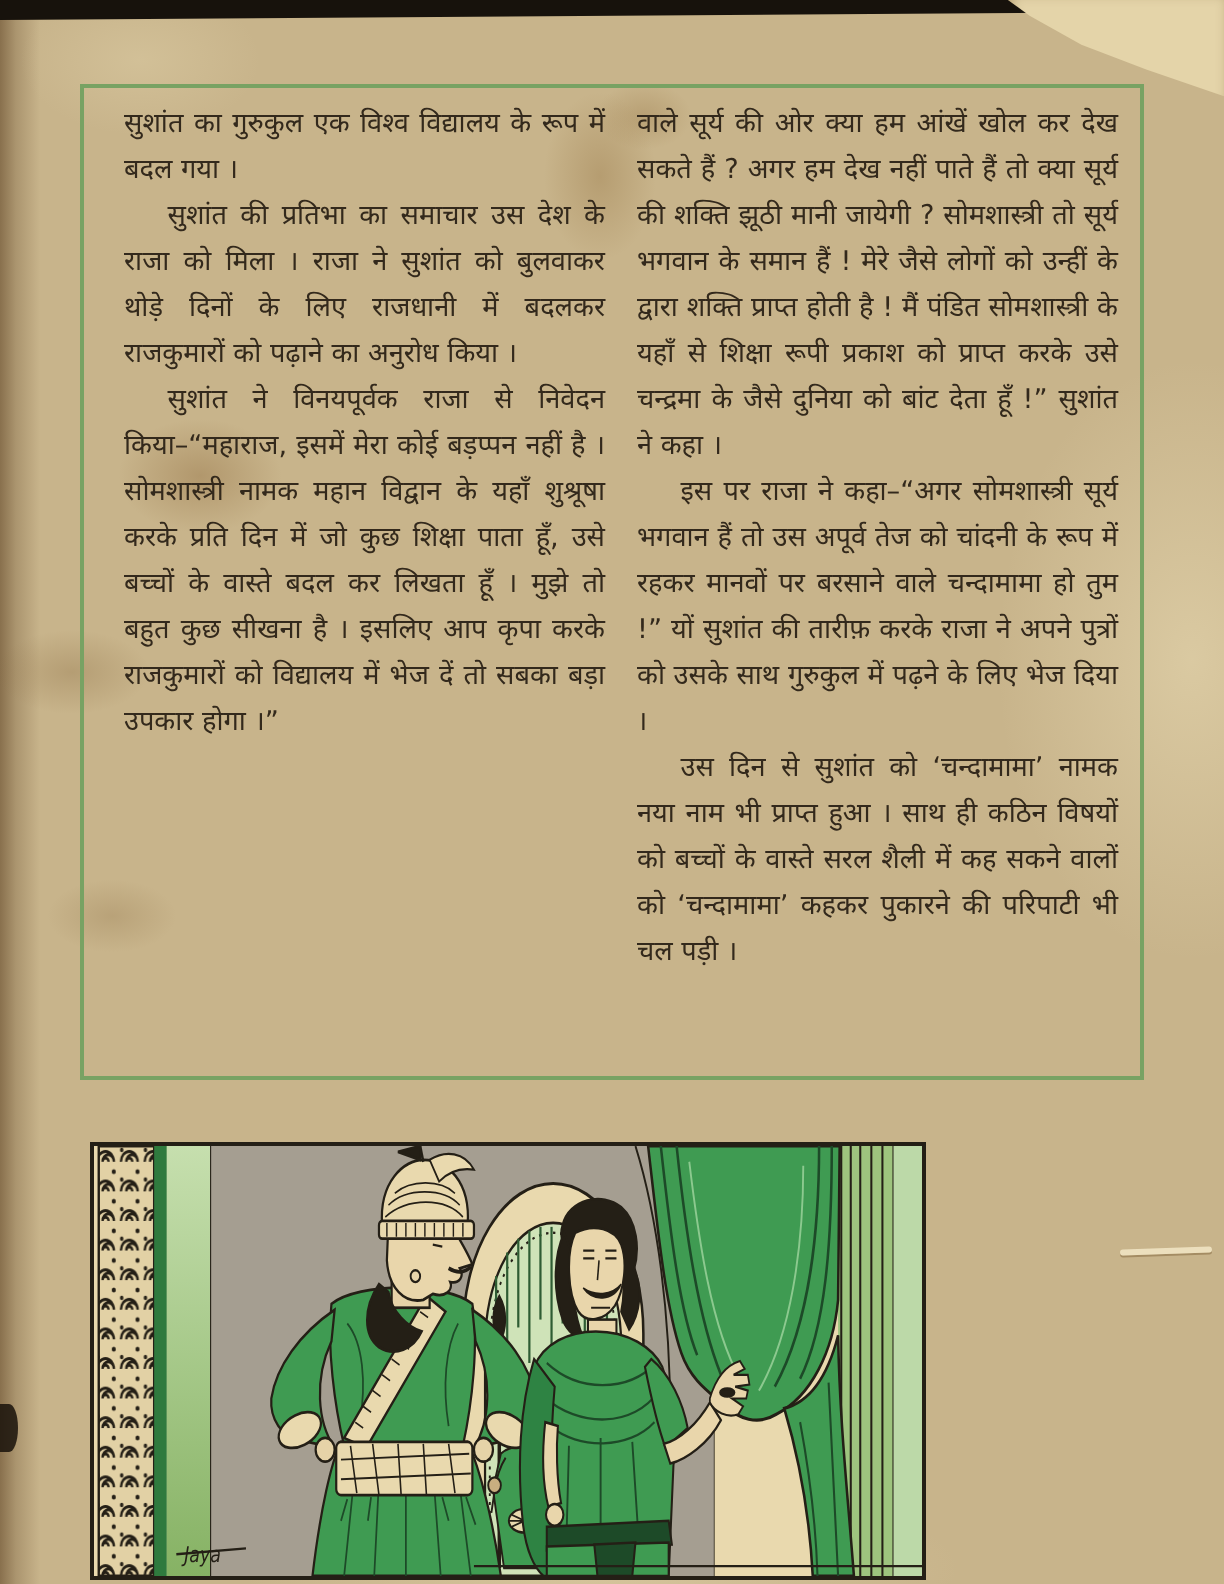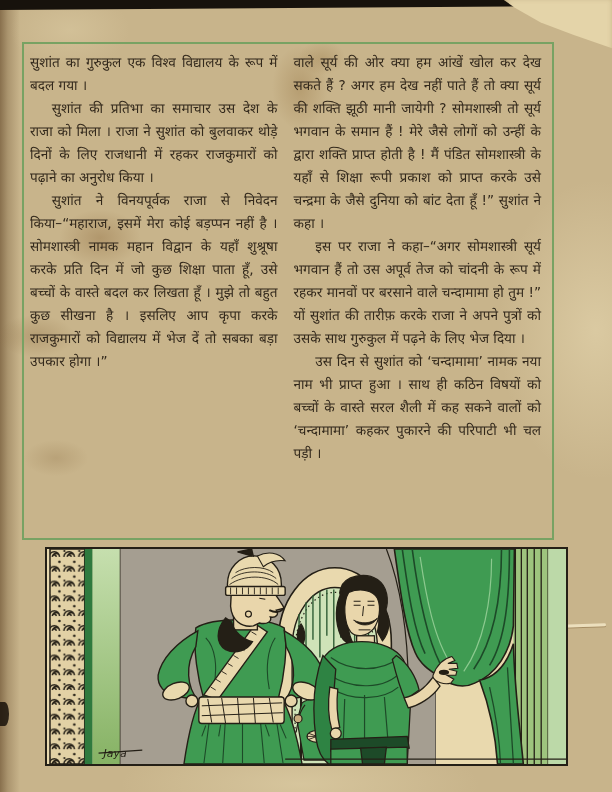--- a/index.html
+++ b/index.html
@@ -30,47 +30,47 @@
   .crease-right{
     position:absolute;left:560px;top:624px;width:46px;height:3px;border-radius:2px;
     background:rgba(242,230,197,.85);transform:rotate(-2deg);
     box-shadow:0 1px 0 rgba(120,90,50,.45);
   }
   .ink-blot{
     position:absolute;left:0;top:702px;width:9px;height:24px;background:#19120b;
     border-radius:0 60% 60% 0;opacity:.85;
   }
   .text-frame{
-    position:absolute;left:22px;top:42px;width:532px;height:498px;
+    position:absolute;left:40px;top:42px;width:532px;height:498px;
     border:2px solid #78a263;box-sizing:border-box;
-    padding:7px 11px 0 6px;display:flex;gap:16px;
+    padding:7px 11px 0 20px;display:flex;gap:16px;
   }
   .col{flex:1 1 0;color:#33291c;font-size:13.6px;line-height:23px;text-align:justify;}
   .para{margin:0;}
   .para.indent{text-indent:1.6em;}
   .illus-frame{
-    position:absolute;left:45px;top:547px;width:523px;height:219px;
+    position:absolute;left:45px;top:571px;width:418px;height:219px;
     border:2px solid #241f16;box-sizing:border-box;background:#e9d9ae;
   }
   .illus-frame svg{display:block;width:100%;height:100%;}
 </style>
 </head>
 <body>
 
 <div class="page">
 
   <div class="top-strip"></div>
   <div class="torn-corner"></div>
   <div class="crease-right"></div>
   <div class="ink-blot"></div>
 
   <div class="text-frame">
     <div class="col">
       <p class="para">सुशांत का गुरुकुल एक विश्व विद्यालय के रूप में बदल गया ।</p>
-      <p class="para indent">सुशांत की प्रतिभा का समाचार उस देश के राजा को मिला ।  राजा ने सुशांत को बुलवाकर थोड़े दिनों के लिए राजधानी में रहकर राजकुमारों को पढ़ाने का अनुरोध किया ।</p>
+      <p class="para indent">सुशांत की प्रतिभा का समाचार उस देश के राजा को मिला ।  राजा ने सुशांत को बुलवाकर थोड़े दिनों के लिए राजधानी में बदलकर राजकुमारों को पढ़ाने का अनुरोध किया ।</p>
       <p class="para indent">सुशांत ने विनयपूर्वक राजा से निवेदन किया–“महाराज, इसमें मेरा कोई बड़प्पन नहीं है ।  सोमशास्त्री नामक महान विद्वान के यहाँ शुश्रूषा करके प्रति दिन में जो कुछ शिक्षा पाता हूँ,  उसे बच्चों के वास्ते बदल कर लिखता हूँ ।  मुझे तो बहुत कुछ सीखना है ।  इसलिए आप कृपा करके राजकुमारों को विद्यालय में भेज दें तो सबका बड़ा उपकार होगा ।”</p>
     </div>
     <div class="col">
       <p class="para">वाले सूर्य की ओर क्या हम आंखें खोल कर देख सकते हैं ?  अगर हम देख नहीं पाते हैं तो क्या सूर्य की शक्ति झूठी मानी जायेगी ?   सोमशास्त्री तो सूर्य भगवान के समान हैं !  मेरे जैसे लोगों को उन्हीं के द्वारा शक्ति प्राप्त होती है !   मैं पंडित सोमशास्त्री के यहाँ से शिक्षा रूपी प्रकाश को प्राप्त करके उसे चन्द्रमा के जैसे दुनिया को बांट देता हूँ !”  सुशांत ने कहा ।</p>
       <p class="para indent">इस पर राजा ने कहा–“अगर सोमशास्त्री सूर्य भगवान हैं तो उस अपूर्व तेज को चांदनी के रूप में रहकर मानवों पर बरसाने वाले चन्दामामा हो तुम !” यों सुशांत की तारीफ़ करके राजा ने अपने पुत्रों को उसके साथ गुरुकुल में पढ़ने के लिए भेज दिया ।</p>
       <p class="para indent">उस दिन से सुशांत को ‘चन्दामामा’ नामक नया नाम भी प्राप्त हुआ ।  साथ ही कठिन विषयों को बच्चों के वास्ते सरल शैली में कह सकने वालों को ‘चन्दामामा’ कहकर पुकारने की परिपाटी भी चल पड़ी ।</p>
     </div>
   </div>
 
   <div class="illus-frame">

